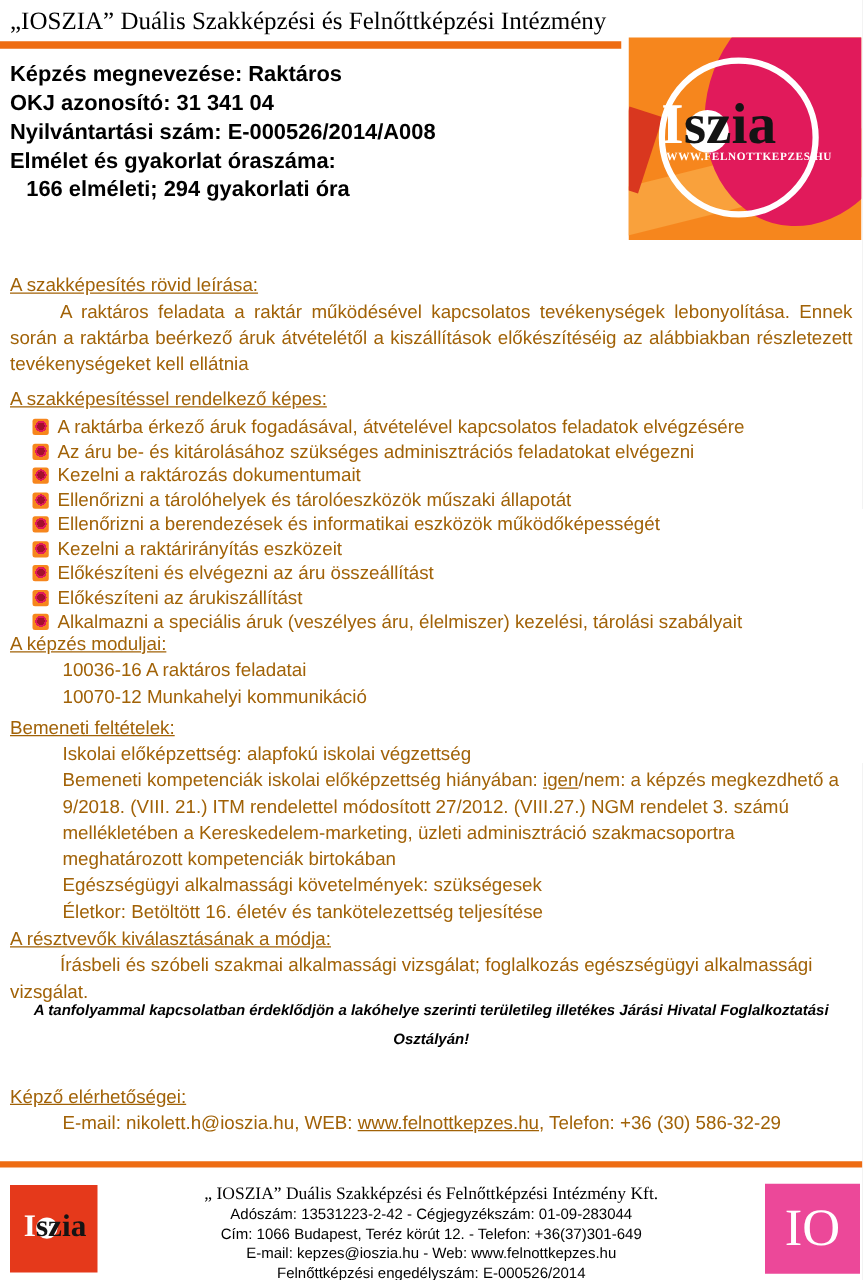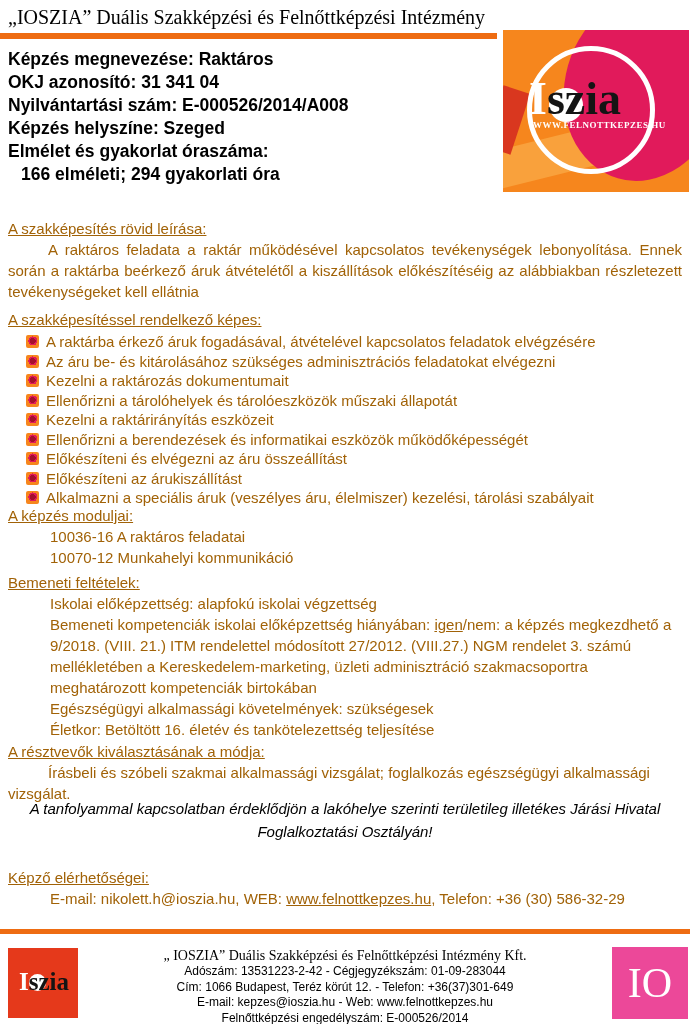--- a/index.html
+++ b/index.html
@@ -40,21 +40,21 @@
   .para-desc { text-align:justify; text-indent:40px; }
   .para-plain { text-indent:40px; }
   .cap-list { list-style:none; margin-top:2px; }
   .cap-item { display:flex; align-items:flex-start; line-height:19.5px; padding-left:18px; }
   .bullet {
     flex:0 0 13px; width:13px; height:13px; margin:3px 7px 0 0; border-radius:2px;
     background:radial-gradient(circle at 52% 46%, #A50F2D 0 3px, #E11A5B 3px 4.5px, #F6861D 4.5px);
   }
   .indent-block { margin-left:42px; }
   .u { text-decoration:underline; }
-  .notice { position:absolute; left:8px; width:674px; font-size:15px; line-height:23px; font-weight:normal; font-style:italic; text-align:center; color:#000; }
+  .notice { position:absolute; left:8px; width:674px; font-size:12px; line-height:23px; font-weight:bold; font-style:italic; text-align:center; color:#000; }
 
   
   .footer-rule { position:absolute; left:0; top:929px; width:690px; height:5px; background:#EE6C12; }
   .footer { position:absolute; left:0; top:945px; width:690px; display:flex; align-items:flex-start; }
   .flogo { position:relative; margin-left:8px; margin-top:3px; width:70px; height:70px; background:#E5391B; flex:0 0 auto; overflow:hidden; }
   .flogo .disc { position:absolute; left:21px; top:26px; width:17px; height:17px; background:#ffffff; border-radius:50%; }
   .flogo .word { position:absolute; left:11px; top:21px; font-family:"Liberation Serif", serif; font-weight:bold; font-size:25px; line-height:1; color:#ffffff; }
   .flogo .word .szia { color:#141414; }
   .footer-text { flex:1 1 auto; text-align:center; padding-top:2px; }
   .footer-company { font-family:"Liberation Serif", serif; font-size:14px; line-height:17px; color:#000; }
@@ -78,21 +78,20 @@
     <div class="ring"></div>
     <div class="disc"></div>
     <div class="word"><span>I</span><span class="szia">szia</span></div>
     <div class="url">WWW.FELNOTTKEPZES.HU</div>
   </div>
 
   <div class="course-info">
     <div>Képzés megnevezése: Raktáros</div>
     <div>OKJ azonosító: 31 341 04</div>
     <div>Nyilvántartási szám: E-000526/2014/A008</div>
-    <div>Képzés helyszíne: Szeged</div>
     <div>Elmélet és gyakorlat óraszáma:</div>
     <div class="indent">166 elméleti; 294 gyakorlati óra</div>
   </div>
 
   <div class="sec" style="top:218px;">
     <div class="sec-heading">A szakképesítés rövid leírása:</div>
     <div class="para-desc">A raktáros feladata a raktár működésével kapcsolatos tevékenységek lebonyolítása. Ennek során a raktárba beérkező áruk átvételétől a kiszállítások előkészítéséig az alábbiakban részletezett tevékenységeket kell ellátnia</div>
   </div>
 
   <div class="sec" style="top:309px;">
@@ -109,25 +108,25 @@
       <li class="cap-item">
           <span class="bullet"></span>
           <span>Kezelni a raktározás dokumentumait</span>
         </li>
       <li class="cap-item">
           <span class="bullet"></span>
           <span>Ellenőrizni a tárolóhelyek és tárolóeszközök műszaki állapotát</span>
         </li>
       <li class="cap-item">
           <span class="bullet"></span>
-          <span>Kezelni a raktárirányítás eszközeit</span>
+          <span>Ellenőrizni a berendezések és informatikai eszközök működőképességét</span>
         </li>
       <li class="cap-item">
           <span class="bullet"></span>
-          <span>Ellenőrizni a berendezések és informatikai eszközök működőképességét</span>
+          <span>Kezelni a raktárirányítás eszközeit</span>
         </li>
       <li class="cap-item">
           <span class="bullet"></span>
           <span>Előkészíteni és elvégezni az áru összeállítást</span>
         </li>
       <li class="cap-item">
           <span class="bullet"></span>
           <span>Előkészíteni az árukiszállítást</span>
         </li>
       <li class="cap-item">

